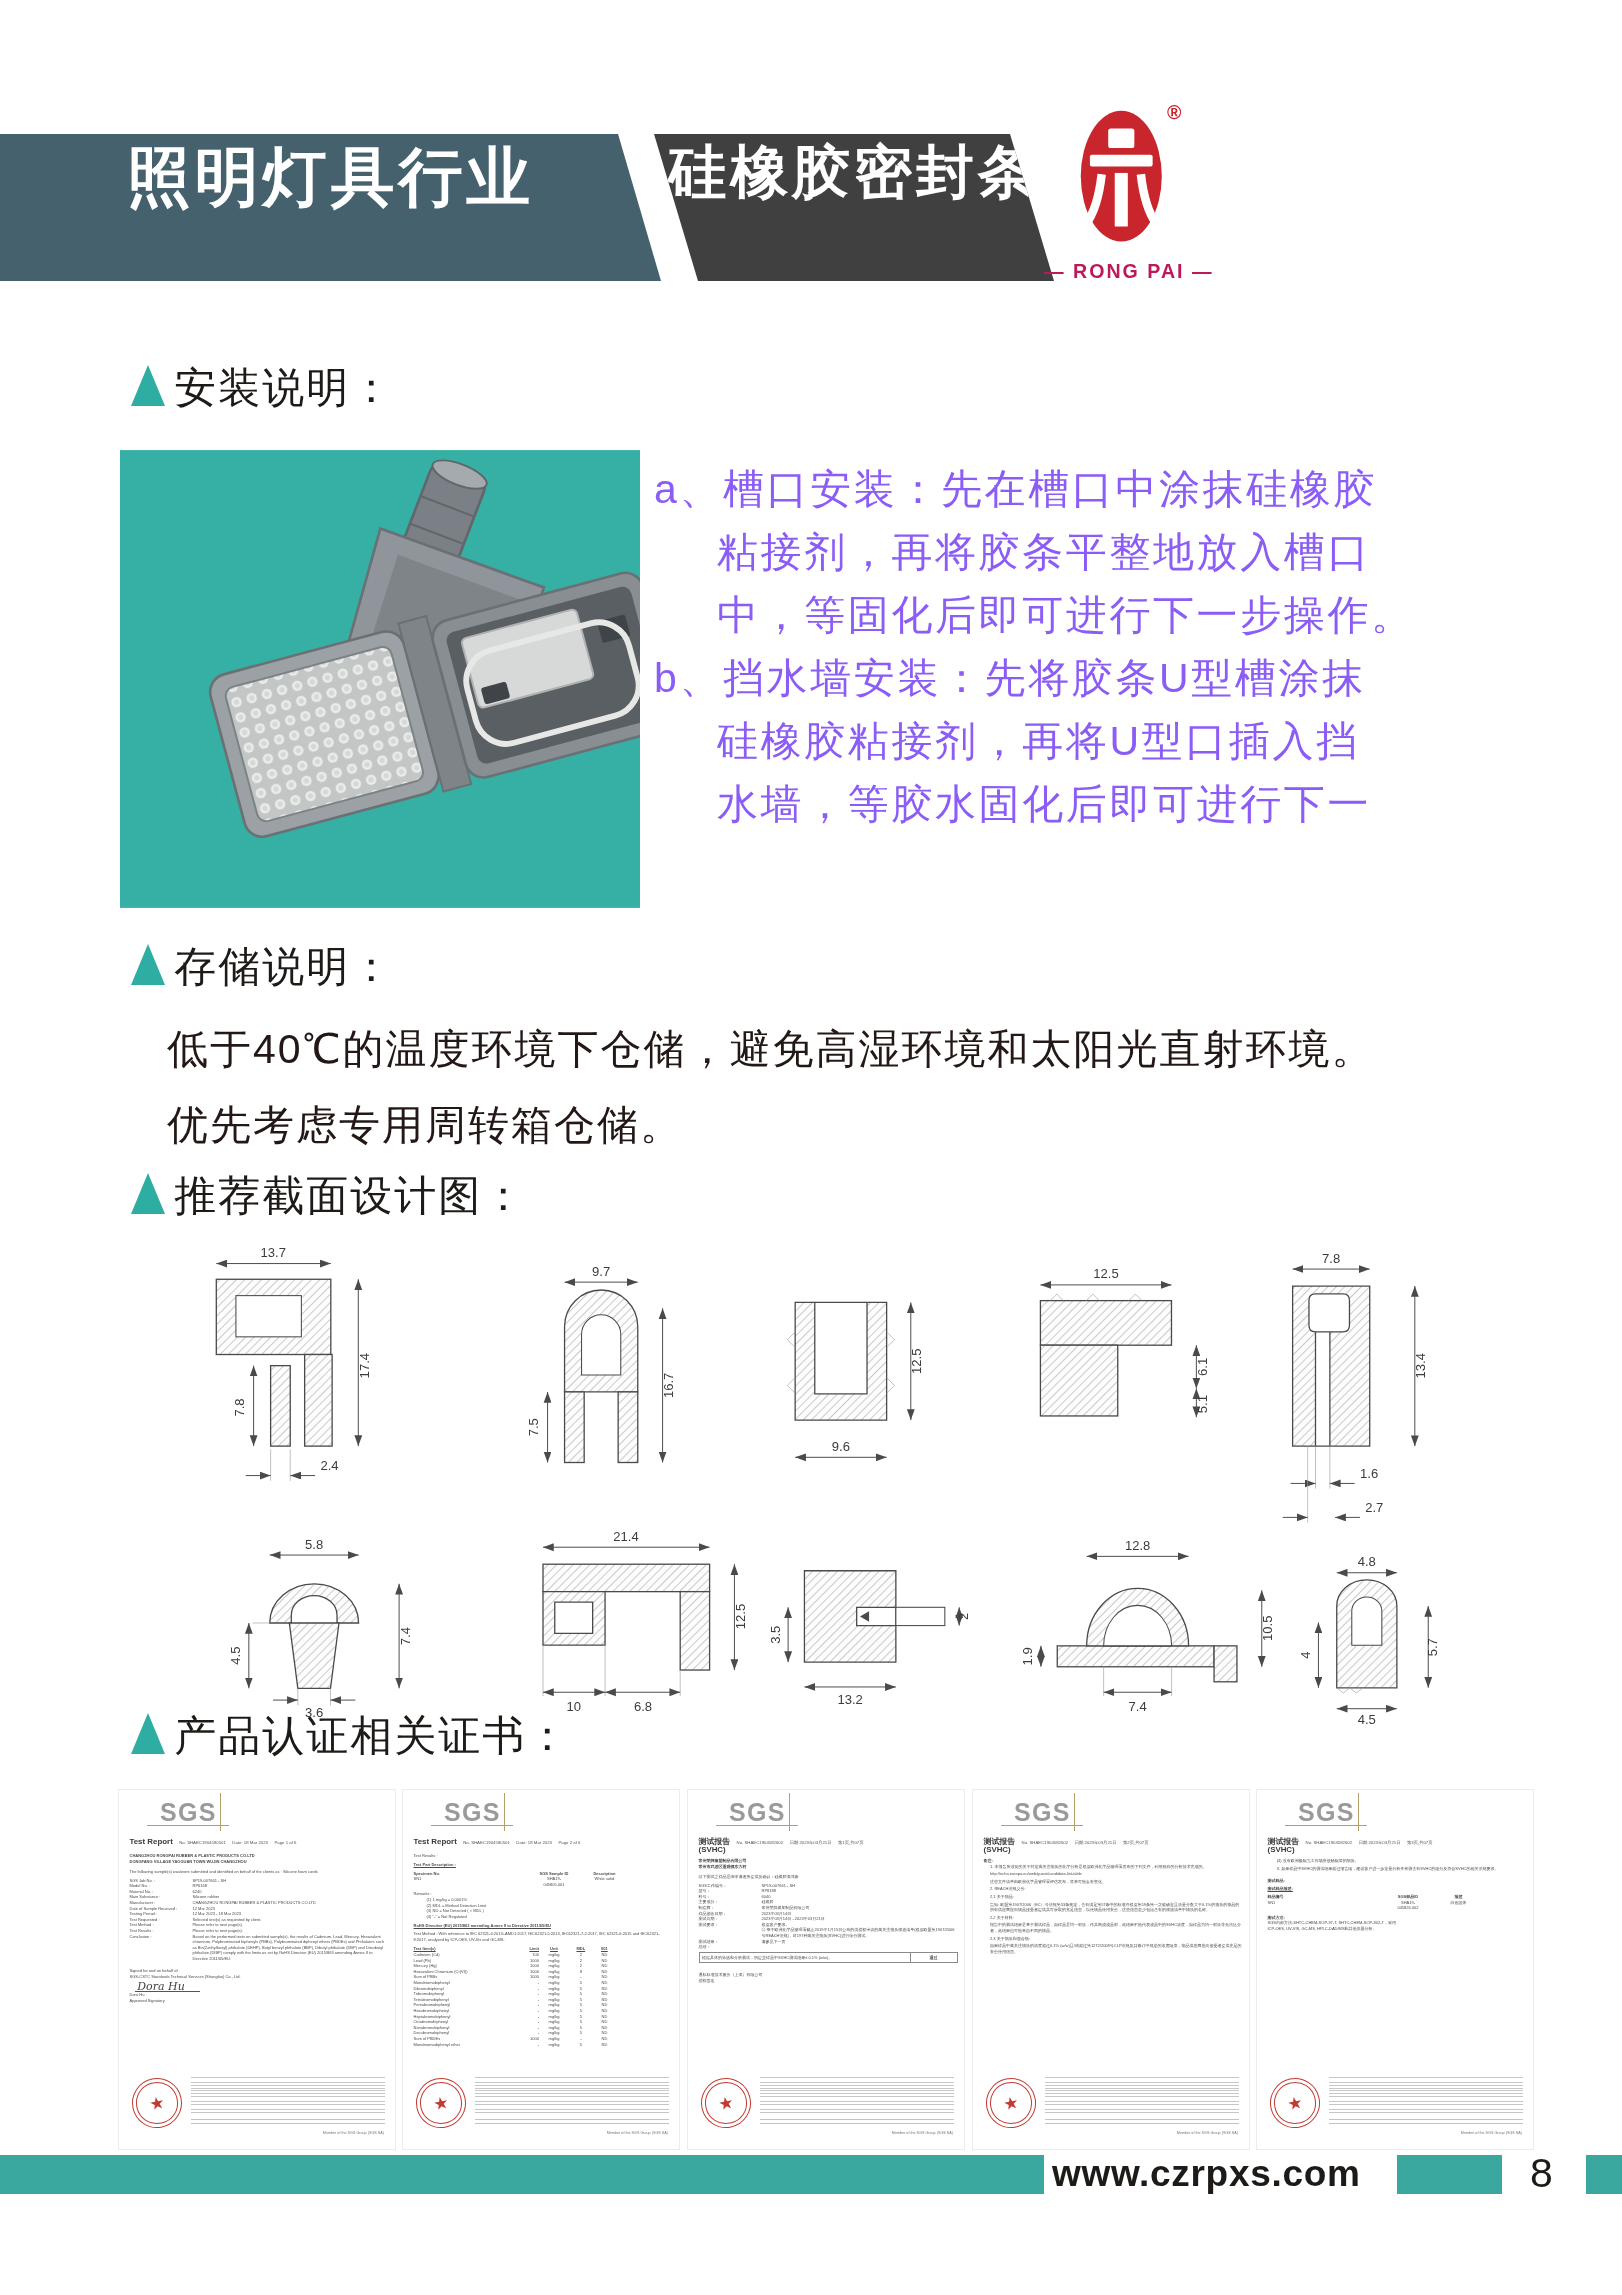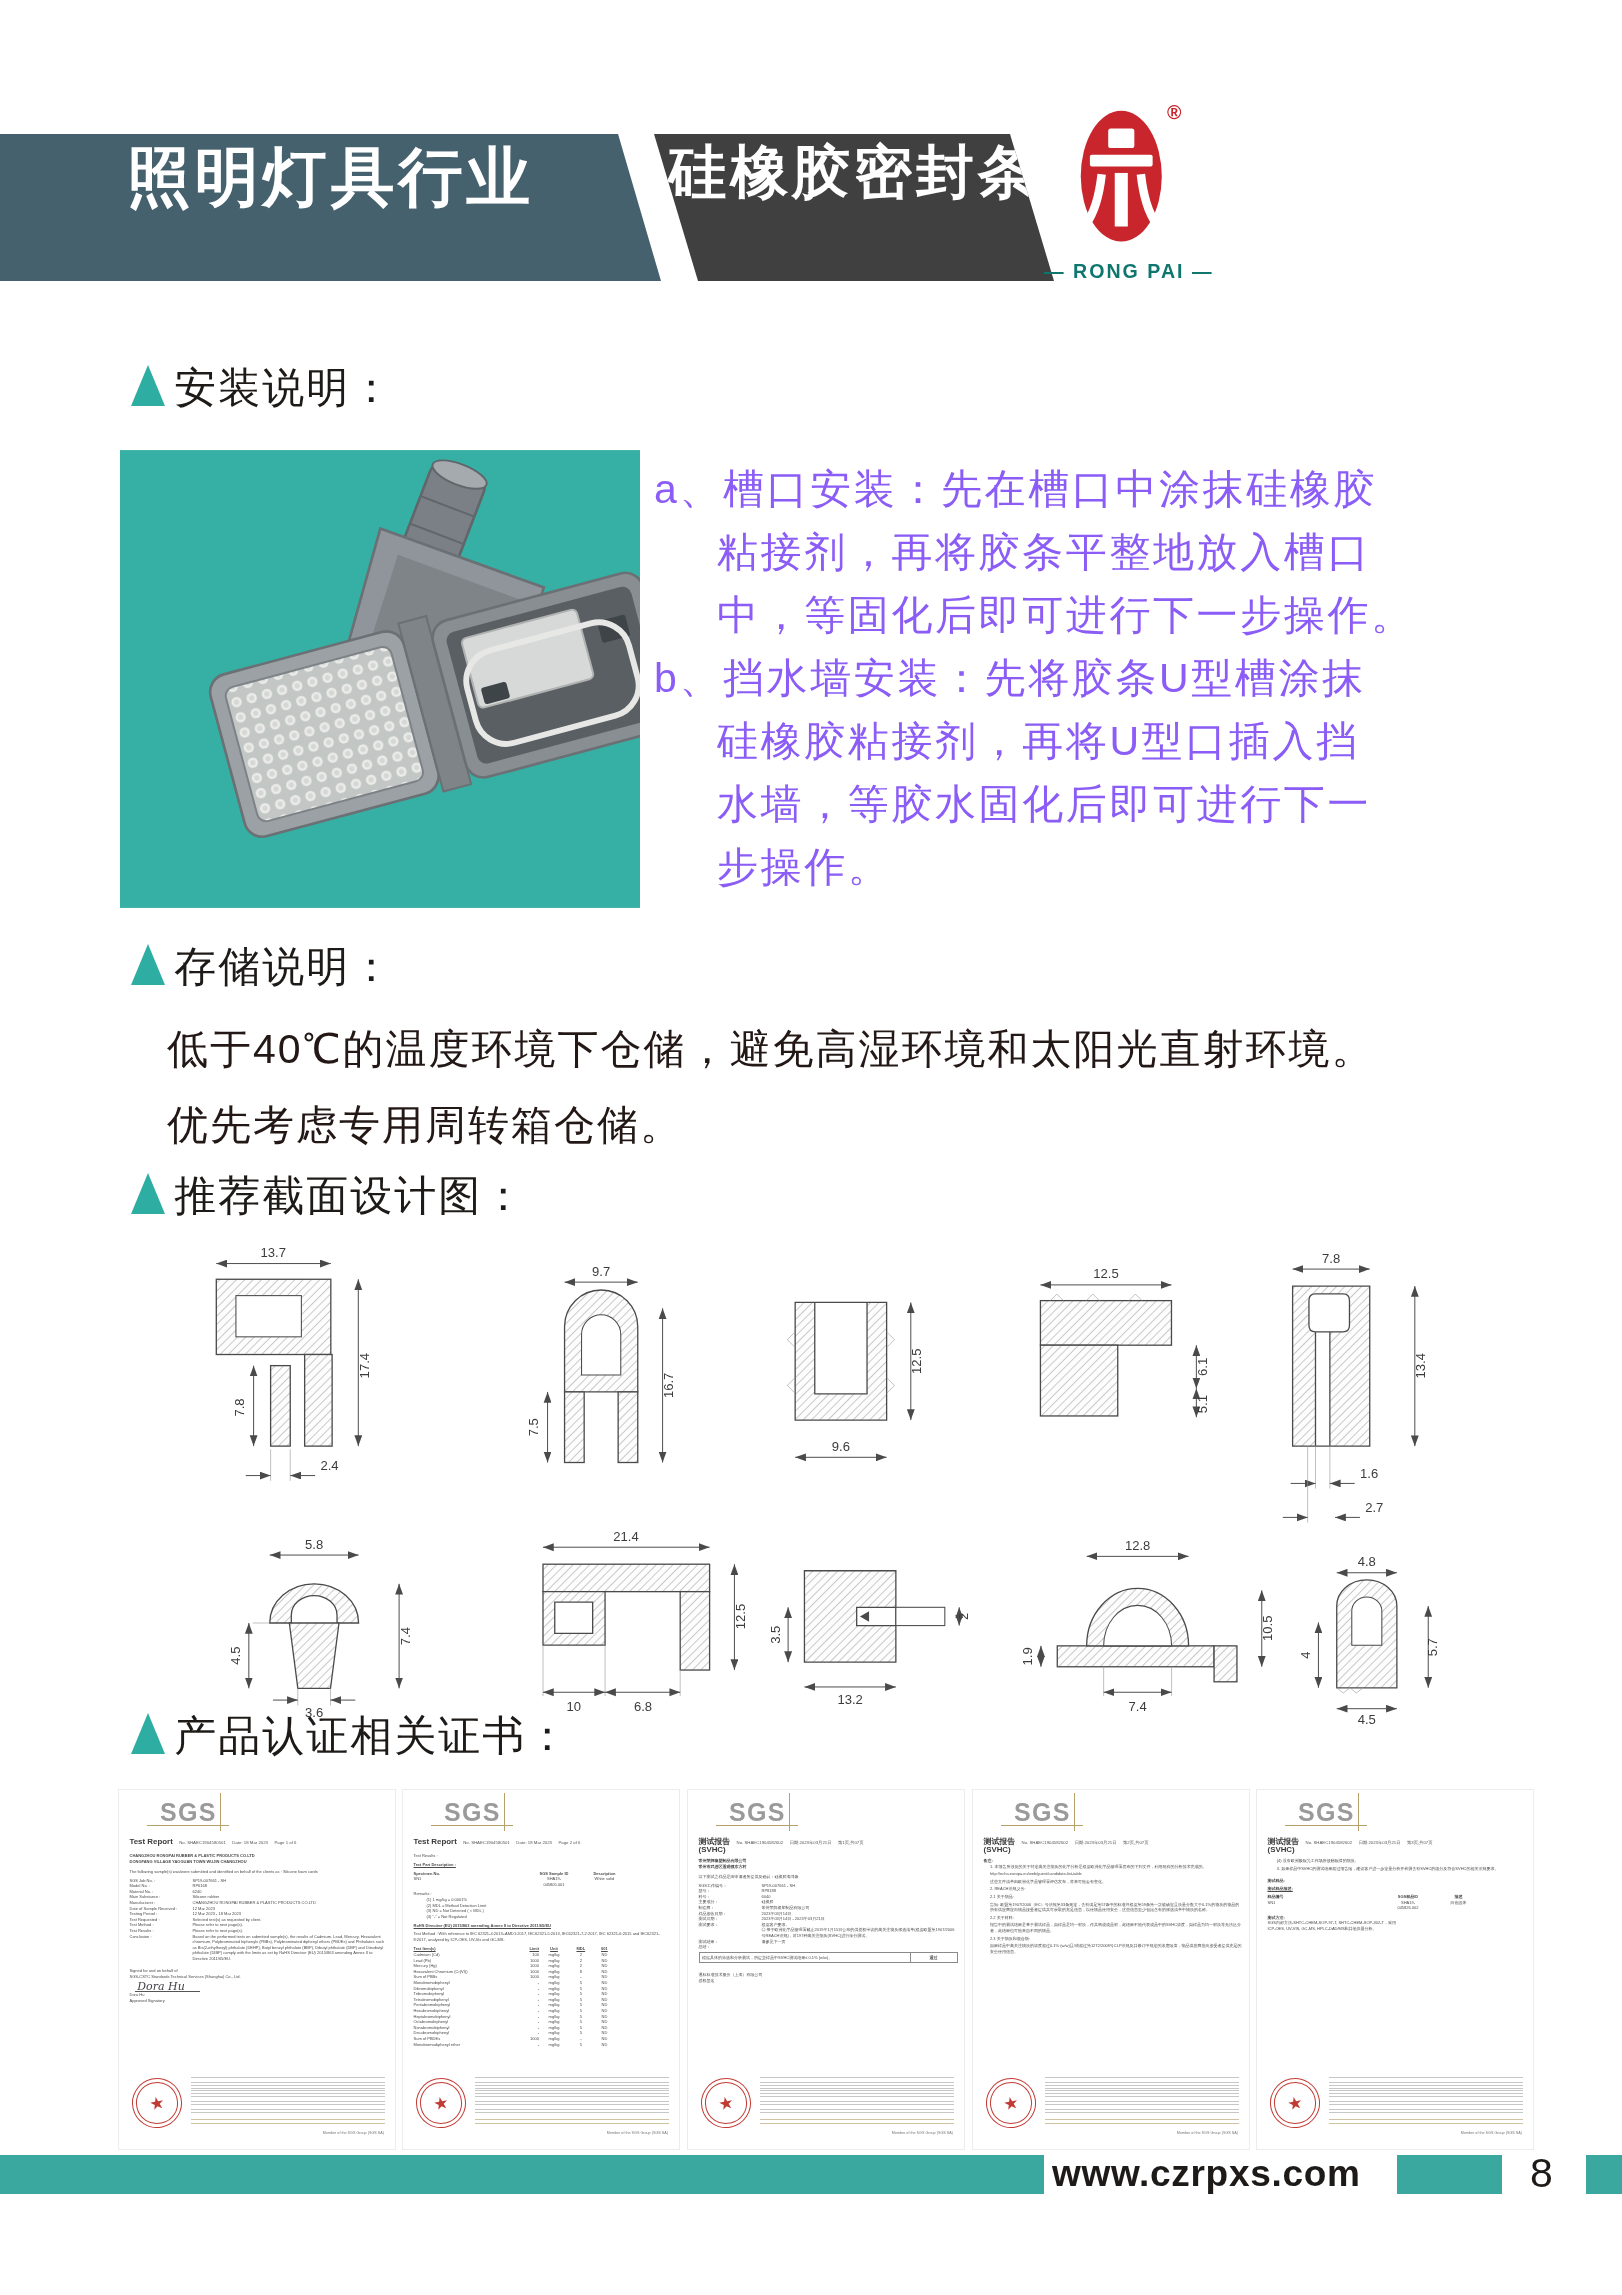--- a/index.html
+++ b/index.html
@@ -5,21 +5,21 @@
   html,body{margin:0;padding:0;background:#e9e9e9;font-family:"Liberation Sans",sans-serif;}
   #page{position:relative;width:1623px;height:2295px;background:#ffffff;overflow:hidden;margin:0 auto;}
   
   .banner{position:absolute;top:134px;height:147px;display:flex;justify-content:center;}
   .banner-dark{left:0;width:661px;background:#45616d;clip-path:polygon(0 0,93.5% 0,100% 100%,0 100%);}
   .banner-teal{left:654px;width:400px;background:#404040;clip-path:polygon(0 0,89% 0,100% 100%,11% 100%);}
   .banner-txt{color:#fff;font-weight:bold;letter-spacing:3.9px;}
   .banner-dark .banner-txt{font-size:64px;}
   .banner-teal .banner-txt{font-size:58px;}
   .logo-wrap{position:absolute;left:1061px;top:88px;width:131px;height:196px;}
-  .logo-brand{position:absolute;left:1044px;top:260px;width:164px;text-align:center;color:#0f766e;font-size:19.6px;font-weight:bold;letter-spacing:2px;white-space:nowrap;}
+  .logo-brand{position:absolute;left:1044px;top:260px;width:164px;text-align:center;color:#be185d;font-size:19.6px;font-weight:bold;letter-spacing:2px;white-space:nowrap;}
   
   .sec-head{position:absolute;display:flex;align-items:flex-end;gap:9.2px;}
   .tri{width:0;height:0;border-left:17.7px solid transparent;border-right:17.7px solid transparent;border-bottom:41px solid #2eaea2;margin-bottom:2.6px;}
   .sec-title{font-size:42px;color:#1d1a17;letter-spacing:2px;line-height:1;}
   
   .photo-box{position:absolute;left:120px;top:450px;width:520px;height:458px;}
   .install-text{position:absolute;left:654px;top:458px;width:929px;font-size:41px;color:#8b5cf6;line-height:63px;letter-spacing:2.6px;}
   .install-text .ln{white-space:nowrap;}
   .install-text .ind{padding-left:63px;}
   
@@ -148,21 +148,20 @@
     </svg>
   </div>
 
   <div class="install-text">
     <div class="ln">a、槽口安装：先在槽口中涂抹硅橡胶</div>
     <div class="ln ind">粘接剂，再将胶条平整地放入槽口</div>
     <div class="ln ind">中，等固化后即可进行下一步操作。</div>
     <div class="ln">b、挡水墙安装：先将胶条U型槽涂抹</div>
     <div class="ln ind">硅橡胶粘接剂，再将U型口插入挡</div>
     <div class="ln ind">水墙，等胶水固化后即可进行下一</div>
-    <div class="ln ind">步操作。</div>
   </div>
 
   <div class="sec-head" style="left:131px;top:944px;">
     <span class="tri"></span>
     <span class="sec-title">存储说明：</span>
   </div>
   <div class="body-line" style="top:1022px;">低于40℃的温度环境下仓储，避免高湿环境和太阳光直射环境。</div>
   <div class="body-line" style="top:1098px;">优先考虑专用周转箱仓储。</div>
 
   <div class="sec-head" style="left:131px;top:1173px;">

